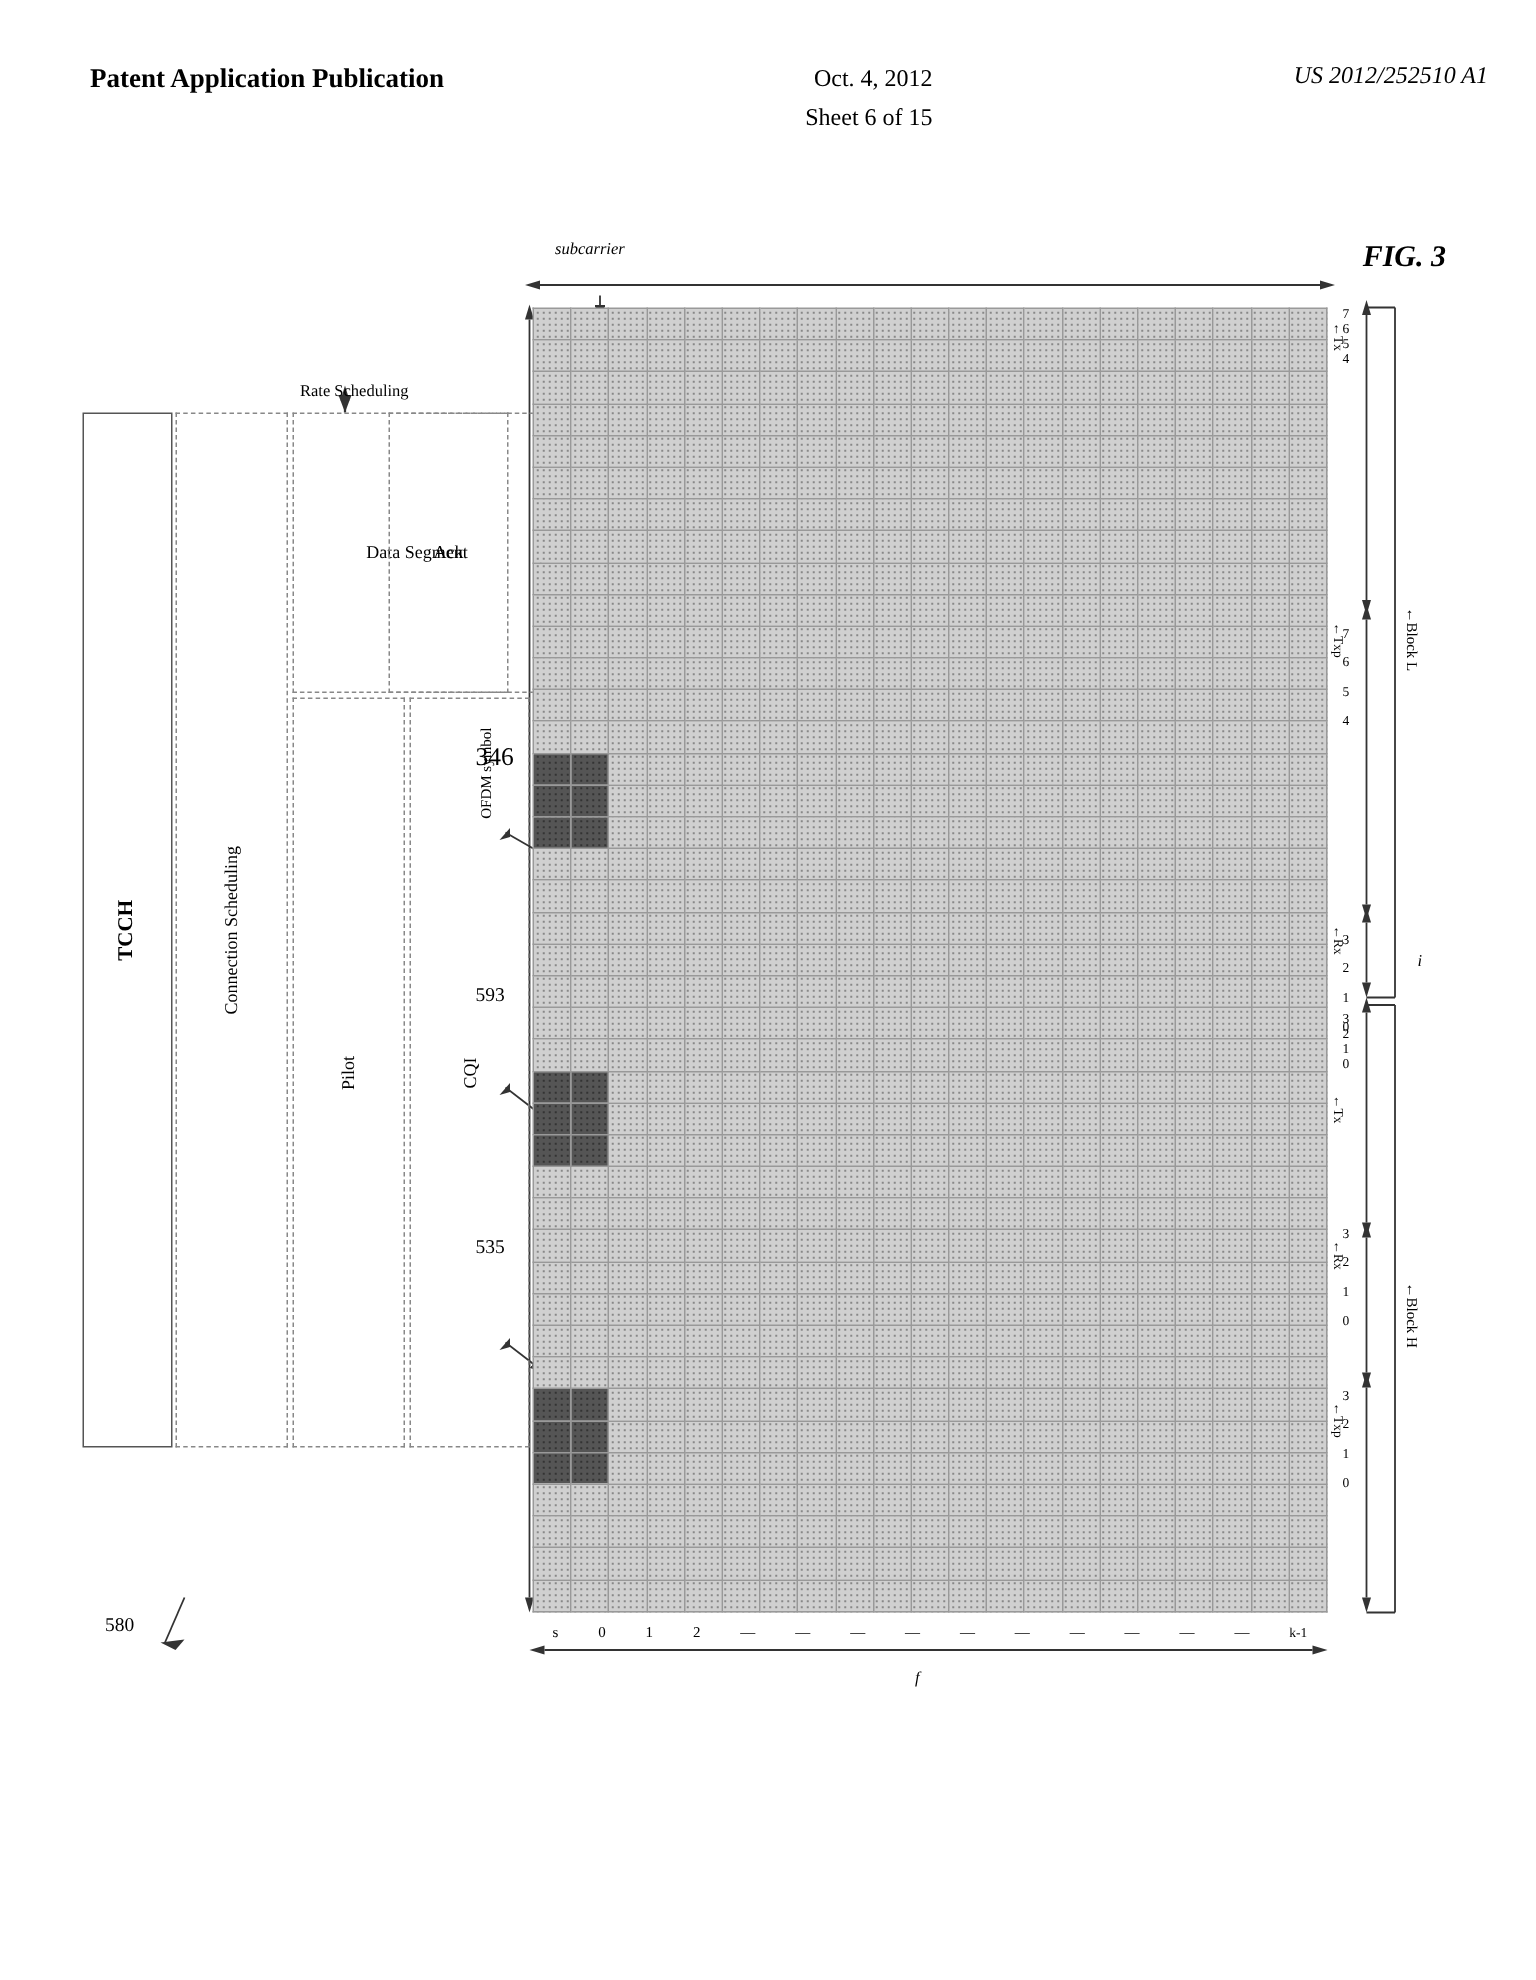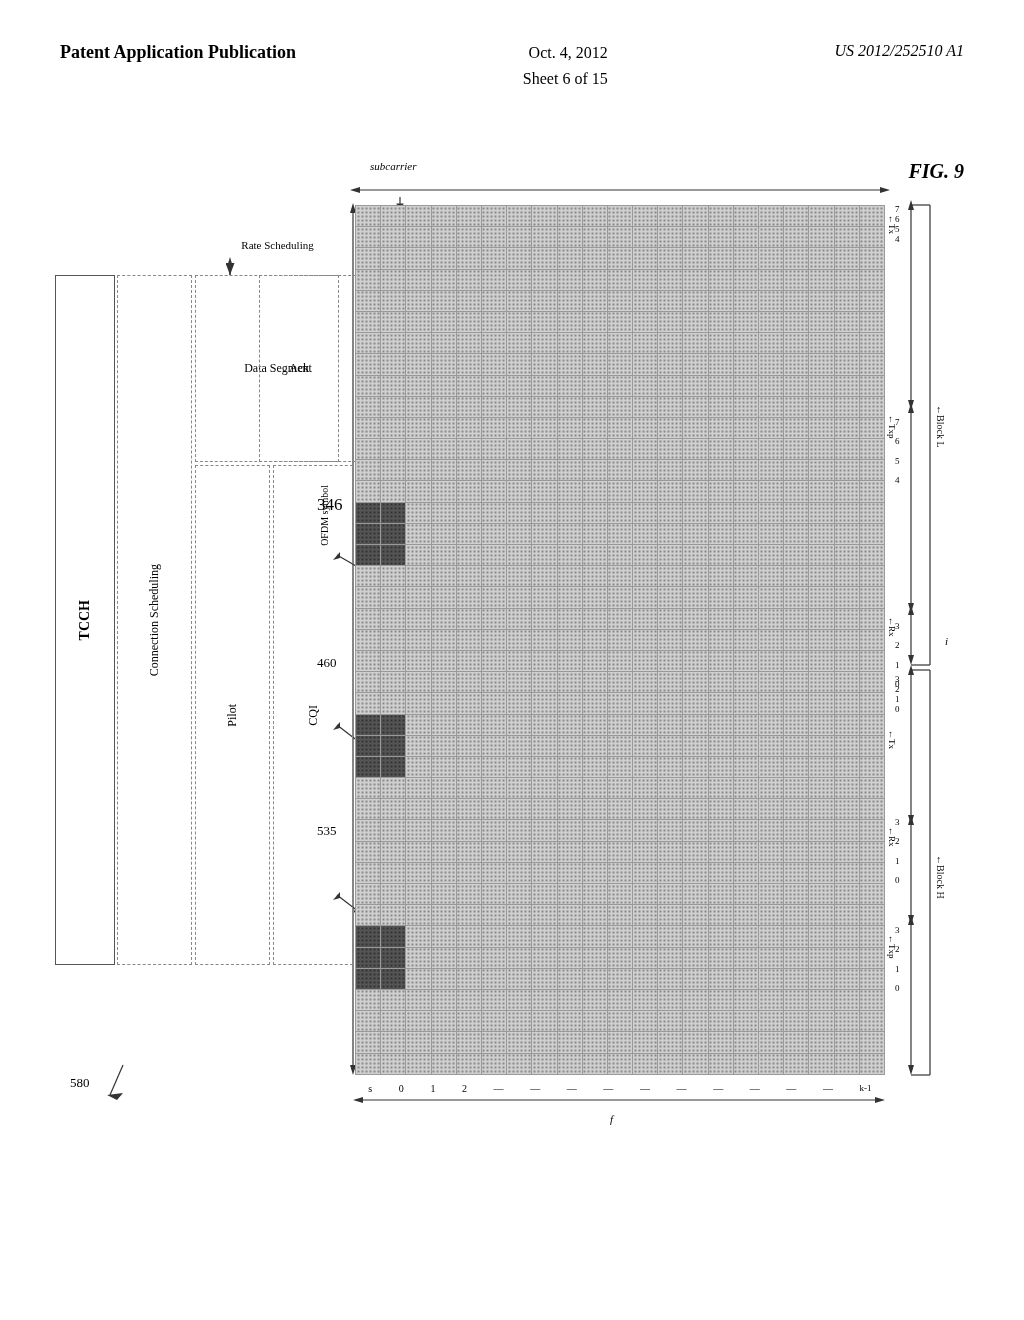--- a/index.html
+++ b/index.html
@@ -9,21 +9,21 @@
       background: #fff;
       font-family: 'Times New Roman', Times, serif;
       position: relative;
       overflow: hidden;
     }
 
     .header {
       display: flex;
       justify-content: space-between;
       align-items: flex-start;
-      padding: 40px 60px 20px 60px;
+      padding: 40px 32px 20px 60px;
     }
 
     .header-left {
       font-size: 18px;
       font-weight: bold;
       line-height: 1.4;
     }
 
     .header-center {
       font-size: 16px;
@@ -253,21 +253,21 @@
   <div class="header-center">
     <div>Oct. 4, 2012</div>
     <div>Sheet 6 of 15</div>
   </div>
   <div class="header-right">
     <span>US 2012/252510 A1</span>
   </div>
 </div>
 
 <div class="fig-label">
-  <span style="font-size:20px;font-style:italic;">FIG. 9</span>
+  <span style="font-size:20px;font-style:italic;">FIG. 3</span>
 </div>
 
 <div class="diagram-container">
 
   <svg class="svg-overlay" viewBox="0 0 900 1050">
 
     <line x1="305" y1="35" x2="825" y2="35" stroke="#333" stroke-width="1.2"></line>
     <polygon points="305,32 295,35 305,38" fill="#333"></polygon>
     <polygon points="825,32 835,35 825,38" fill="#333"></polygon>
 
@@ -342,21 +342,21 @@
   </div>
 
   <div class="tcch-box">
     <span class="tcch-label">TCCH</span>
   </div>
 
   <div class="conn-sched-box">
     <span class="conn-sched-label">Connection Scheduling</span>
   </div>
 
-  <div style="position:absolute; left:145px; top:84px; font-size:11px; text-align:center; width:155px;">Rate Scheduling</div>
+  <div style="position:absolute; left:145px; top:100px; font-size:11px; text-align:left; width:155px;">Rate Scheduling</div>
 
   <div class="pilot-box">
     <span class="pilot-label">Pilot</span>
   </div>
 
   <div class="cqi-box">
     <span class="cqi-label">CQI</span>
   </div>
 
   <div class="data-segment-box">
@@ -1317,21 +1317,21 @@
     </table>
   </div>
 
   <div class="num-340">
     <span>580</span>
   </div>
   <div class="num-342">
     <span>535</span>
   </div>
   <div class="num-344">
-    <span>460</span>
+    <span>593</span>
   </div>
   <div class="num-346">
     <span>346</span>
   </div>
 
   <div style="position:absolute; left:300px; top:928px; font-size:10px; display:flex; width:530px; justify-content:space-around;">
     <span>s</span>
     <span>0</span>
     <span>1</span>
     <span>2</span>

